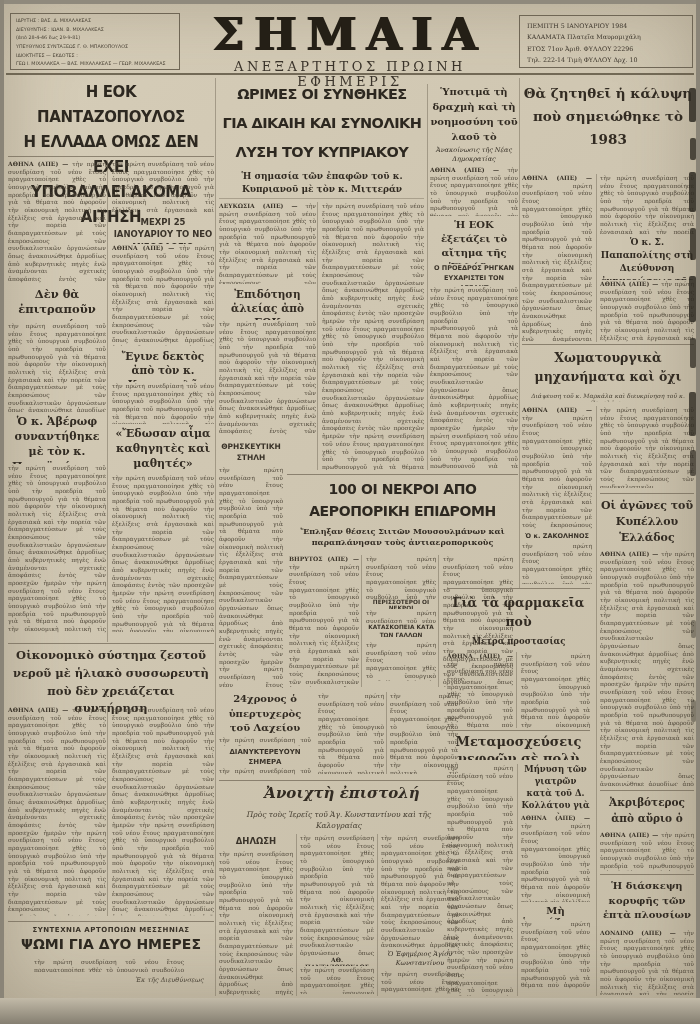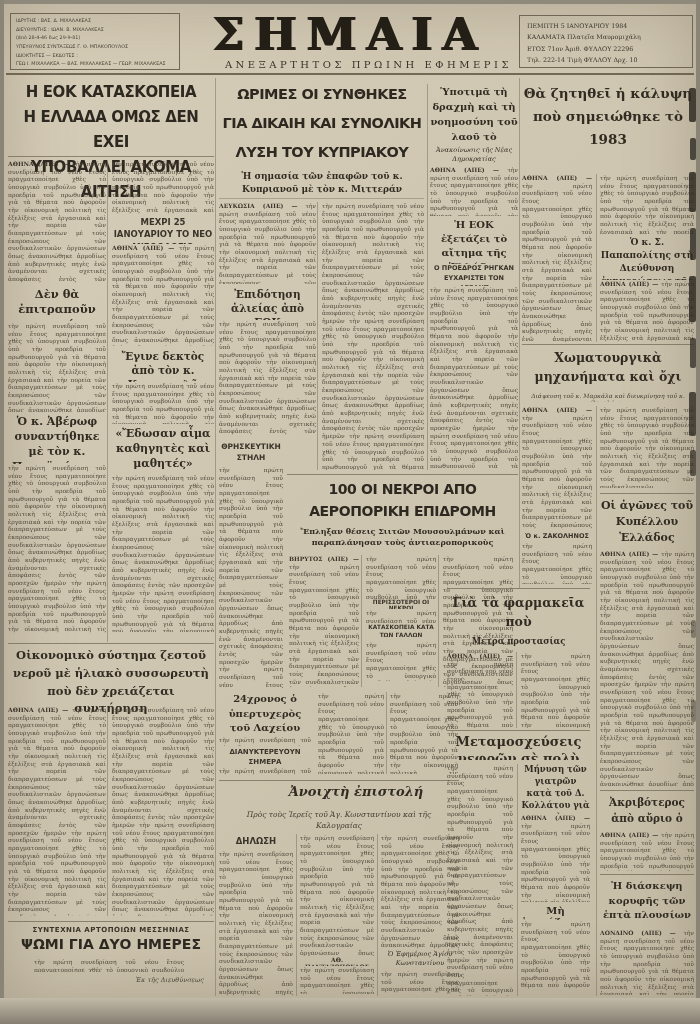--- a/index.html
+++ b/index.html
@@ -33,33 +33,33 @@
   <div class="abs box" style="left:10px;top:13px;width:170px;height:57px;padding:3px 5px;font-family:'DejaVu Sans',sans-serif;font-size:4.8px;line-height:1.8;color:#4a4336">
     <div>ΙΔΡΥΤΗΣ : ΒΑΣ. Δ. ΜΙΧΑΛΑΚΕΑΣ</div>
     <div>ΔΙΕΥΘΥΝΤΗΣ : ΙΩΑΝ. Β. ΜΙΧΑΛΑΚΕΑΣ</div>
     <div>(ἀπὸ 28-4-46 ἕως 29-9-81)</div>
     <div>ΥΠΕΥΘΥΝΟΣ ΣΥΝΤΑΞΕΩΣ Γ. Θ. ΜΠΑΚΟΠΟΥΛΟΣ</div>
     <div>ΙΔΙΟΚΤΗΤΕΣ — ΕΚΔΟΤΕΣ :</div>
     <div>ΓΕΩ Ι. ΜΙΧΑΛΑΚΕΑ — ΒΑΣ. ΜΙΧΑΛΑΚΕΑΣ — ΓΕΩΡ. ΜΙΧΑΛΑΚΕΑΣ</div>
   </div>
 
   <div class="abs" style="left:188px;top:8px;width:324px;height:50px;font-family:'DejaVu Serif',serif;font-weight:bold;font-size:45px;letter-spacing:10px;text-align:center;color:#241f16;text-shadow:1px 0 0 #241f16,-1px 0 0 #241f16">ΣΗΜΑΙΑ</div>
-  <div class="abs" style="left:188px;top:59px;width:324px;text-align:right;font-size:10px;letter-spacing:3.5px;color:#3a332a">ΑΝΕΞΑΡΤΗΤΟΣ ΠΡΩΙΝΗ ΕΦΗΜΕΡΙΣ</div>
+  <div class="abs" style="left:188px;top:59px;width:324px;text-align:center;font-size:13px;letter-spacing:3.5px;color:#3a332a">ΑΝΕΞΑΡΤΗΤΟΣ ΠΡΩΙΝΗ ΕΦΗΜΕΡΙΣ</div>
 
   <div class="abs box" style="left:519px;top:15px;width:174px;height:53px;padding:4px 7px;font-size:6.3px;line-height:1.8;color:#3c352b">
     <div>ΠΕΜΠΤΗ 5 ΙΑΝΟΥΑΡΙΟΥ 1984</div>
     <div>ΚΑΛΑΜΑΤΑ  Πλατεῖα Μαυρομιχάλη</div>
     <div>ΕΤΟΣ 71ον  Ἀριθ. ΦΥΛΛΟΥ 22296</div>
     <div>Τηλ. 222-14  Τιμὴ ΦΥΛΛΟΥ Δρχ. 10</div>
   </div>
 
   <div class="abs" style="left:6px;top:73px;width:688px;height:2px;background:#5a513f;opacity:.8"></div>
 
   <div class="abs h-sans" style="left:10px;top:80px;width:202px;font-size:15px;line-height:25px">
-    <div>Η ΕΟΚ ΚΑΤΑΣΚΟΠΕΙΑ</div>
+    <div>Η ΕΟΚ ΠΑΝΤΑΖΟΠΟΥΛΟΣ</div>
     <div>Η ΕΛΛΑΔΑ ΟΜΩΣ ΔΕΝ ΕΧΕΙ</div>
     <div>ΥΠΟΒΑΛΛΕΙ ΑΚΟΜΑ ΑΙΤΗΣΗ</div>
   </div>
   <div class="hrl" style="left:8px;top:156px;width:206px"></div>
 
   <div class="abs col" style="left:8px;top:160px;width:98px;height:482px">
     <div class="fill fb" style="height:124px"><b>ΑΘΗΝΑ (ΑΠΕ) — </b>τὴν πρώτη συνεδρίαση τοῦ νέου ἔτους πραγματοποίησε χθὲς τὸ ὑπουργικὸ συμβούλιο ὑπὸ τὴν προεδρία τοῦ πρωθυπουργοῦ γιὰ τὰ θέματα ποὺ ἀφοροῦν τὴν οἰκονομικὴ πολιτικὴ τὶς ἐξελίξεις στὰ ἐργασιακὰ καὶ τὴν πορεία τῶν διαπραγματεύσεων μὲ τοὺς ἐκπροσώπους τῶν συνδικαλιστικῶν ὀργανώσεων ὅπως ἀνακοινώθηκε ἁρμοδίως ἀπὸ κυβερνητικὲς πηγὲς ἐνῶ ἀναμένονται σχετικὲς ἀποφάσεις ἐντὸς τῶν προσεχῶν ἡμερῶν τὴν πρώτη συνεδρίαση τοῦ νέου ἔτους πραγματοποίησε χθὲς τὸ ὑπουργικὸ συμβούλιο ὑπὸ τὴν προεδρία τοῦ πρωθυπουργοῦ γιὰ τὰ θέματα ποὺ ἀφοροῦν τὴν οἰκονομικὴ πολιτικὴ τὶς ἐξελίξεις στὰ ἐργασιακὰ καὶ τὴν πορεία τῶν διαπραγματεύσεων μὲ τοὺς ἐκπροσώπους τῶν συνδικαλιστικῶν ὀργανώσεων ὅπως ἀνακοινώθηκε ἁρμοδίως ἀπὸ κυβερνητικὲς πηγὲς ἐνῶ ἀναμένονται σχετικὲς ἀποφάσεις ἐντὸς τῶν προσεχῶν ἡμερῶν τὴν πρώτη συνεδρίαση τοῦ νέου ἔτους πραγματοποίησε χθὲς τὸ ὑπουργικὸ συμβούλιο ὑπὸ τὴν προεδρία τοῦ πρωθυπουργοῦ γιὰ τὰ θέματα ποὺ ἀφοροῦν τὴν οἰκονομικὴ πολιτικὴ τὶς ἐξελίξεις στὰ ἐργασιακὰ καὶ τὴν πορεία τῶν διαπραγματεύσεων μὲ τοὺς ἐκπροσώπους τῶν συνδικαλιστικῶν ὀργανώσεων ὅπως ἀνακοινώθηκε ἁρμοδίως ἀπὸ κυβερνητικὲς πηγὲς ἐνῶ ἀναμένονται σχετικὲς ἀποφάσεις ἐντὸς τῶν προσεχῶν ἡμερῶν τὴν πρώτη συνεδρίαση τοῦ νέου ἔτους πραγματοποίησε χθὲς τὸ ὑπουργικὸ συμβούλιο ὑπὸ τὴν προεδρία τοῦ πρωθυπουργοῦ γιὰ τὰ θέματα ποὺ ἀφοροῦν τὴν οἰκονομικὴ πολιτικὴ τὶς ἐξελίξεις στὰ ἐργασιακὰ καὶ τὴν πορεία τῶν διαπραγματεύσεων μὲ τοὺς ἐκπροσώπους τῶν συνδικαλιστικῶν ὀργανώσεων ὅπως ἀνακοινώθηκε ἁρμοδίως ἀπὸ κυβερνητικὲς πηγὲς ἐνῶ ἀναμένονται σχετικὲς ἀποφάσεις ἐντὸς τῶν προσεχῶν ἡμερῶν </div>
     <div class="h-serif fb" style="font-size:11.5px;line-height:1.3;padding:3px 0;height:38px">Δὲν θὰ ἐπιτραποῦν προεκπτώσεις</div>
     <div class="fill fb" style="height:90px">τὴν πρώτη συνεδρίαση τοῦ νέου ἔτους πραγματοποίησε χθὲς τὸ ὑπουργικὸ συμβούλιο ὑπὸ τὴν προεδρία τοῦ πρωθυπουργοῦ γιὰ τὰ θέματα ποὺ ἀφοροῦν τὴν οἰκονομικὴ πολιτικὴ τὶς ἐξελίξεις στὰ ἐργασιακὰ καὶ τὴν πορεία τῶν διαπραγματεύσεων μὲ τοὺς ἐκπροσώπους τῶν συνδικαλιστικῶν ὀργανώσεων ὅπως ἀνακοινώθηκε ἁρμοδίως ἀπὸ κυβερνητικὲς πηγὲς ἐνῶ ἀναμένονται σχετικὲς ἀποφάσεις ἐντὸς τῶν προσεχῶν ἡμερῶν τὴν πρώτη συνεδρίαση τοῦ νέου ἔτους πραγματοποίησε χθὲς τὸ ὑπουργικὸ συμβούλιο ὑπὸ τὴν προεδρία τοῦ πρωθυπουργοῦ γιὰ τὰ θέματα ποὺ ἀφοροῦν τὴν οἰκονομικὴ πολιτικὴ τὶς ἐξελίξεις στὰ ἐργασιακὰ καὶ τὴν πορεία τῶν διαπραγματεύσεων μὲ τοὺς ἐκπροσώπους τῶν συνδικαλιστικῶν ὀργανώσεων ὅπως ἀνακοινώθηκε ἁρμοδίως ἀπὸ κυβερνητικὲς πηγὲς ἐνῶ ἀναμένονται σχετικὲς ἀποφάσεις ἐντὸς τῶν προσεχῶν ἡμερῶν τὴν πρώτη συνεδρίαση τοῦ νέου ἔτους πραγματοποίησε χθὲς τὸ ὑπουργικὸ συμβούλιο ὑπὸ τὴν προεδρία τοῦ πρωθυπουργοῦ γιὰ τὰ θέματα ποὺ ἀφοροῦν τὴν οἰκονομικὴ πολιτικὴ τὶς ἐξελίξεις στὰ ἐργασιακὰ καὶ τὴν πορεία τῶν διαπραγματεύσεων μὲ τοὺς ἐκπροσώπους τῶν συνδικαλιστικῶν ὀργανώσεων ὅπως ἀνακοινώθηκε ἁρμοδίως ἀπὸ κυβερνητικὲς πηγὲς ἐνῶ ἀναμένονται σχετικὲς ἀποφάσεις ἐντὸς τῶν προσεχῶν ἡμερῶν </div>
     <div class="h-serif fb" style="font-size:11px;line-height:1.35;padding:3px 0;height:52px">Ὁ κ. Ἀβέρωφ συναντήθηκε μὲ τὸν κ. Παπαϊωάννου</div>
@@ -139,21 +139,21 @@
     <div class="h-serif fb" style="font-size:10px;line-height:1.45;height:44px">24χρονος ὁ ὑπερτυχερὸς τοῦ Λαχείου</div>
     <div class="fill fb" style="height:10px">τὴν πρώτη συνεδρίαση τοῦ νέου ἔτους πραγματοποίησε χθὲς τὸ ὑπουργικὸ συμβούλιο ὑπὸ τὴν προεδρία τοῦ πρωθυπουργοῦ γιὰ τὰ θέματα ποὺ ἀφοροῦν τὴν οἰκονομικὴ πολιτικὴ τὶς ἐξελίξεις στὰ ἐργασιακὰ καὶ τὴν πορεία τῶν διαπραγματεύσεων μὲ τοὺς ἐκπροσώπους τῶν συνδικαλιστικῶν ὀργανώσεων ὅπως ἀνακοινώθηκε ἁρμοδίως ἀπὸ κυβερνητικὲς πηγὲς ἐνῶ ἀναμένονται σχετικὲς ἀποφάσεις ἐντὸς τῶν προσεχῶν ἡμερῶν </div>
     <div class="sc fb" style="font-size:7px;line-height:1.4;height:21px;padding-top:2px">ΔΙΑΝΥΚΤΕΡΕΥΟΥΝ ΣΗΜΕΡΑ</div>
     <div class="fill fb" style="height:8px">τὴν πρώτη συνεδρίαση τοῦ νέου ἔτους πραγματοποίησε χθὲς τὸ ὑπουργικὸ συμβούλιο ὑπὸ τὴν προεδρία τοῦ πρωθυπουργοῦ γιὰ τὰ θέματα ποὺ ἀφοροῦν τὴν οἰκονομικὴ πολιτικὴ τὶς ἐξελίξεις στὰ ἐργασιακὰ καὶ τὴν πορεία τῶν διαπραγματεύσεων μὲ τοὺς ἐκπροσώπους τῶν συνδικαλιστικῶν ὀργανώσεων ὅπως ἀνακοινώθηκε ἁρμοδίως ἀπὸ κυβερνητικὲς πηγὲς ἐνῶ ἀναμένονται σχετικὲς ἀποφάσεις ἐντὸς τῶν προσεχῶν ἡμερῶν </div>
   </div>
   <div class="abs fill col" style="left:318px;top:692px;width:66px;height:82px">τὴν πρώτη συνεδρίαση τοῦ νέου ἔτους πραγματοποίησε χθὲς τὸ ὑπουργικὸ συμβούλιο ὑπὸ τὴν προεδρία τοῦ πρωθυπουργοῦ γιὰ τὰ θέματα ποὺ ἀφοροῦν τὴν οἰκονομικὴ πολιτικὴ τὶς ἐξελίξεις στὰ ἐργασιακὰ καὶ τὴν πορεία τῶν διαπραγματεύσεων μὲ τοὺς ἐκπροσώπους τῶν συνδικαλιστικῶν ὀργανώσεων ὅπως ἀνακοινώθηκε ἁρμοδίως ἀπὸ κυβερνητικὲς πηγὲς ἐνῶ ἀναμένονται σχετικὲς ἀποφάσεις ἐντὸς τῶν προσεχῶν ἡμερῶν τὴν πρώτη συνεδρίαση τοῦ νέου ἔτους πραγματοποίησε χθὲς τὸ ὑπουργικὸ συμβούλιο ὑπὸ τὴν προεδρία τοῦ πρωθυπουργοῦ γιὰ τὰ θέματα ποὺ ἀφοροῦν τὴν οἰκονομικὴ πολιτικὴ τὶς ἐξελίξεις στὰ ἐργασιακὰ καὶ τὴν πορεία τῶν διαπραγματεύσεων μὲ τοὺς ἐκπροσώπους τῶν συνδικαλιστικῶν ὀργανώσεων ὅπως ἀνακοινώθηκε ἁρμοδίως ἀπὸ κυβερνητικὲς πηγὲς ἐνῶ ἀναμένονται σχετικὲς ἀποφάσεις ἐντὸς τῶν προσεχῶν ἡμερῶν τὴν πρώτη συνεδρίαση τοῦ νέου ἔτους πραγματοποίησε χθὲς τὸ ὑπουργικὸ συμβούλιο ὑπὸ τὴν προεδρία τοῦ πρωθυπουργοῦ γιὰ τὰ θέματα ποὺ ἀφοροῦν τὴν οἰκονομικὴ πολιτικὴ τὶς ἐξελίξεις στὰ ἐργασιακὰ καὶ τὴν πορεία τῶν διαπραγματεύσεων μὲ τοὺς ἐκπροσώπους τῶν συνδικαλιστικῶν ὀργανώσεων ὅπως ἀνακοινώθηκε ἁρμοδίως ἀπὸ κυβερνητικὲς πηγὲς ἐνῶ ἀναμένονται σχετικὲς ἀποφάσεις ἐντὸς τῶν προσεχῶν ἡμερῶν </div>
   <div class="vr" style="left:386px;top:692px;height:82px"></div>
   <div class="abs fill col" style="left:390px;top:692px;width:68px;height:82px">τὴν πρώτη συνεδρίαση τοῦ νέου ἔτους πραγματοποίησε χθὲς τὸ ὑπουργικὸ συμβούλιο ὑπὸ τὴν προεδρία τοῦ πρωθυπουργοῦ γιὰ τὰ θέματα ποὺ ἀφοροῦν τὴν οἰκονομικὴ πολιτικὴ τὶς ἐξελίξεις στὰ ἐργασιακὰ καὶ τὴν πορεία τῶν διαπραγματεύσεων μὲ τοὺς ἐκπροσώπους τῶν συνδικαλιστικῶν ὀργανώσεων ὅπως ἀνακοινώθηκε ἁρμοδίως ἀπὸ κυβερνητικὲς πηγὲς ἐνῶ ἀναμένονται σχετικὲς ἀποφάσεις ἐντὸς τῶν προσεχῶν ἡμερῶν τὴν πρώτη συνεδρίαση τοῦ νέου ἔτους πραγματοποίησε χθὲς τὸ ὑπουργικὸ συμβούλιο ὑπὸ τὴν προεδρία τοῦ πρωθυπουργοῦ γιὰ τὰ θέματα ποὺ ἀφοροῦν τὴν οἰκονομικὴ πολιτικὴ τὶς ἐξελίξεις στὰ ἐργασιακὰ καὶ τὴν πορεία τῶν διαπραγματεύσεων μὲ τοὺς ἐκπροσώπους τῶν συνδικαλιστικῶν ὀργανώσεων ὅπως ἀνακοινώθηκε ἁρμοδίως ἀπὸ κυβερνητικὲς πηγὲς ἐνῶ ἀναμένονται σχετικὲς ἀποφάσεις ἐντὸς τῶν προσεχῶν ἡμερῶν τὴν πρώτη συνεδρίαση τοῦ νέου ἔτους πραγματοποίησε χθὲς τὸ ὑπουργικὸ συμβούλιο ὑπὸ τὴν προεδρία τοῦ πρωθυπουργοῦ γιὰ τὰ θέματα ποὺ ἀφοροῦν τὴν οἰκονομικὴ πολιτικὴ τὶς ἐξελίξεις στὰ ἐργασιακὰ καὶ τὴν πορεία τῶν διαπραγματεύσεων μὲ τοὺς ἐκπροσώπους τῶν συνδικαλιστικῶν ὀργανώσεων ὅπως ἀνακοινώθηκε ἁρμοδίως ἀπὸ κυβερνητικὲς πηγὲς ἐνῶ ἀναμένονται σχετικὲς ἀποφάσεις ἐντὸς τῶν προσεχῶν ἡμερῶν </div>
 
   <div class="hrl" style="left:219px;top:780px;width:240px"></div>
-  <div class="abs h-serif it" style="left:236px;top:784px;width:240px;font-size:13px">Ἀνοιχτὴ ἐπιστολή</div>
+  <div class="abs h-serif it" style="left:222px;top:784px;width:240px;font-size:15px">Ἀνοιχτὴ ἐπιστολή</div>
   <div class="abs it" style="left:239px;top:810px;width:200px;text-align:center;font-size:7.5px;line-height:1.4;color:#453e31;height:20px;overflow:hidden">Πρὸς τοὺς Ἱερεῖς τοῦ Ἁγ. Κωνσταντίνου καὶ τῆς Καλογραίας</div>
   <div class="abs col" style="left:219px;top:834px;width:74px;height:162px">
     <div class="sc fb" style="font-size:8.5px;height:16px;padding-top:2px">ΔΗΛΩΣΗ</div>
     <div class="fill fb" style="height:146px">τὴν πρώτη συνεδρίαση τοῦ νέου ἔτους πραγματοποίησε χθὲς τὸ ὑπουργικὸ συμβούλιο ὑπὸ τὴν προεδρία τοῦ πρωθυπουργοῦ γιὰ τὰ θέματα ποὺ ἀφοροῦν τὴν οἰκονομικὴ πολιτικὴ τὶς ἐξελίξεις στὰ ἐργασιακὰ καὶ τὴν πορεία τῶν διαπραγματεύσεων μὲ τοὺς ἐκπροσώπους τῶν συνδικαλιστικῶν ὀργανώσεων ὅπως ἀνακοινώθηκε ἁρμοδίως ἀπὸ κυβερνητικὲς πηγὲς ἐνῶ ἀναμένονται σχετικὲς ἀποφάσεις ἐντὸς τῶν προσεχῶν ἡμερῶν τὴν πρώτη συνεδρίαση τοῦ νέου ἔτους πραγματοποίησε χθὲς τὸ ὑπουργικὸ συμβούλιο ὑπὸ τὴν προεδρία τοῦ πρωθυπουργοῦ γιὰ τὰ θέματα ποὺ ἀφοροῦν τὴν οἰκονομικὴ πολιτικὴ τὶς ἐξελίξεις στὰ ἐργασιακὰ καὶ τὴν πορεία τῶν διαπραγματεύσεων μὲ τοὺς ἐκπροσώπους τῶν συνδικαλιστικῶν ὀργανώσεων ὅπως ἀνακοινώθηκε ἁρμοδίως ἀπὸ κυβερνητικὲς πηγὲς ἐνῶ ἀναμένονται σχετικὲς ἀποφάσεις ἐντὸς τῶν προσεχῶν ἡμερῶν τὴν πρώτη συνεδρίαση τοῦ νέου ἔτους πραγματοποίησε χθὲς τὸ ὑπουργικὸ συμβούλιο ὑπὸ τὴν προεδρία τοῦ πρωθυπουργοῦ γιὰ τὰ θέματα ποὺ ἀφοροῦν τὴν οἰκονομικὴ πολιτικὴ τὶς ἐξελίξεις στὰ ἐργασιακὰ καὶ τὴν πορεία τῶν διαπραγματεύσεων μὲ τοὺς ἐκπροσώπους τῶν συνδικαλιστικῶν ὀργανώσεων ὅπως ἀνακοινώθηκε ἁρμοδίως ἀπὸ κυβερνητικὲς πηγὲς ἐνῶ ἀναμένονται σχετικὲς ἀποφάσεις ἐντὸς τῶν προσεχῶν ἡμερῶν τὴν πρώτη συνεδρίαση τοῦ νέου ἔτους πραγματοποίησε χθὲς τὸ ὑπουργικὸ συμβούλιο ὑπὸ τὴν προεδρία τοῦ πρωθυπουργοῦ γιὰ τὰ θέματα ποὺ ἀφοροῦν τὴν οἰκονομικὴ πολιτικὴ τὶς ἐξελίξεις στὰ ἐργασιακὰ καὶ τὴν πορεία τῶν διαπραγματεύσεων μὲ τοὺς ἐκπροσώπους τῶν συνδικαλιστικῶν ὀργανώσεων ὅπως ἀνακοινώθηκε ἁρμοδίως ἀπὸ κυβερνητικὲς πηγὲς ἐνῶ ἀναμένονται σχετικὲς ἀποφάσεις ἐντὸς τῶν προσεχῶν ἡμερῶν τὴν πρώτη συνεδρίαση τοῦ νέου ἔτους πραγματοποίησε χθὲς τὸ ὑπουργικὸ συμβούλιο ὑπὸ τὴν προεδρία τοῦ πρωθυπουργοῦ γιὰ τὰ θέματα ποὺ ἀφοροῦν τὴν οἰκονομικὴ πολιτικὴ τὶς ἐξελίξεις στὰ ἐργασιακὰ καὶ τὴν πορεία τῶν διαπραγματεύσεων μὲ τοὺς ἐκπροσώπους τῶν συνδικαλιστικῶν ὀργανώσεων ὅπως ἀνακοινώθηκε ἁρμοδίως ἀπὸ κυβερνητικὲς πηγὲς ἐνῶ ἀναμένονται σχετικὲς ἀποφάσεις ἐντὸς τῶν προσεχῶν ἡμερῶν </div>
   </div>
   <div class="vr" style="left:296px;top:834px;height:162px"></div>
   <div class="abs col" style="left:300px;top:834px;width:74px;height:162px">
     <div class="fill fb" style="height:122px">τὴν πρώτη συνεδρίαση τοῦ νέου ἔτους πραγματοποίησε χθὲς τὸ ὑπουργικὸ συμβούλιο ὑπὸ τὴν προεδρία τοῦ πρωθυπουργοῦ γιὰ τὰ θέματα ποὺ ἀφοροῦν τὴν οἰκονομικὴ πολιτικὴ τὶς ἐξελίξεις στὰ ἐργασιακὰ καὶ τὴν πορεία τῶν διαπραγματεύσεων μὲ τοὺς ἐκπροσώπους τῶν συνδικαλιστικῶν ὀργανώσεων ὅπως ἀνακοινώθηκε ἁρμοδίως ἀπὸ κυβερνητικὲς πηγὲς ἐνῶ ἀναμένονται σχετικὲς ἀποφάσεις ἐντὸς τῶν προσεχῶν ἡμερῶν τὴν πρώτη συνεδρίαση τοῦ νέου ἔτους πραγματοποίησε χθὲς τὸ ὑπουργικὸ συμβούλιο ὑπὸ τὴν προεδρία τοῦ πρωθυπουργοῦ γιὰ τὰ θέματα ποὺ ἀφοροῦν τὴν οἰκονομικὴ πολιτικὴ τὶς ἐξελίξεις στὰ ἐργασιακὰ καὶ τὴν πορεία τῶν διαπραγματεύσεων μὲ τοὺς ἐκπροσώπους τῶν συνδικαλιστικῶν ὀργανώσεων ὅπως ἀνακοινώθηκε ἁρμοδίως ἀπὸ κυβερνητικὲς πηγὲς ἐνῶ ἀναμένονται σχετικὲς ἀποφάσεις ἐντὸς τῶν προσεχῶν ἡμερῶν τὴν πρώτη συνεδρίαση τοῦ νέου ἔτους πραγματοποίησε χθὲς τὸ ὑπουργικὸ συμβούλιο ὑπὸ τὴν προεδρία τοῦ πρωθυπουργοῦ γιὰ τὰ θέματα ποὺ ἀφοροῦν τὴν οἰκονομικὴ πολιτικὴ τὶς ἐξελίξεις στὰ ἐργασιακὰ καὶ τὴν πορεία τῶν διαπραγματεύσεων μὲ τοὺς ἐκπροσώπους τῶν συνδικαλιστικῶν ὀργανώσεων ὅπως ἀνακοινώθηκε ἁρμοδίως ἀπὸ κυβερνητικὲς πηγὲς ἐνῶ ἀναμένονται σχετικὲς ἀποφάσεις ἐντὸς τῶν προσεχῶν ἡμερῶν τὴν πρώτη συνεδρίαση τοῦ νέου ἔτους πραγματοποίησε χθὲς τὸ ὑπουργικὸ συμβούλιο ὑπὸ τὴν προεδρία τοῦ πρωθυπουργοῦ γιὰ τὰ θέματα ποὺ ἀφοροῦν τὴν οἰκονομικὴ πολιτικὴ τὶς ἐξελίξεις στὰ ἐργασιακὰ καὶ τὴν πορεία τῶν διαπραγματεύσεων μὲ τοὺς ἐκπροσώπους τῶν συνδικαλιστικῶν ὀργανώσεων ὅπως ἀνακοινώθηκε ἁρμοδίως ἀπὸ κυβερνητικὲς πηγὲς ἐνῶ ἀναμένονται σχετικὲς ἀποφάσεις ἐντὸς τῶν προσεχῶν ἡμερῶν </div>
     <div class="h-serif fb" style="font-size:6px;height:10px">ΑΘ. ΠΑΝΤΑΖΟΠΟΥΛΟΣ</div>
     <div class="fill fb" style="height:28px">τὴν πρώτη συνεδρίαση τοῦ νέου ἔτους πραγματοποίησε χθὲς τὸ ὑπουργικὸ συμβούλιο ὑπὸ τὴν προεδρία τοῦ πρωθυπουργοῦ γιὰ τὰ θέματα ποὺ ἀφοροῦν τὴν οἰκονομικὴ πολιτικὴ τὶς ἐξελίξεις στὰ ἐργασιακὰ καὶ τὴν πορεία τῶν διαπραγματεύσεων μὲ τοὺς ἐκπροσώπους τῶν συνδικαλιστικῶν ὀργανώσεων ὅπως ἀνακοινώθηκε ἁρμοδίως ἀπὸ κυβερνητικὲς πηγὲς ἐνῶ ἀναμένονται σχετικὲς ἀποφάσεις ἐντὸς τῶν προσεχῶν ἡμερῶν </div>

